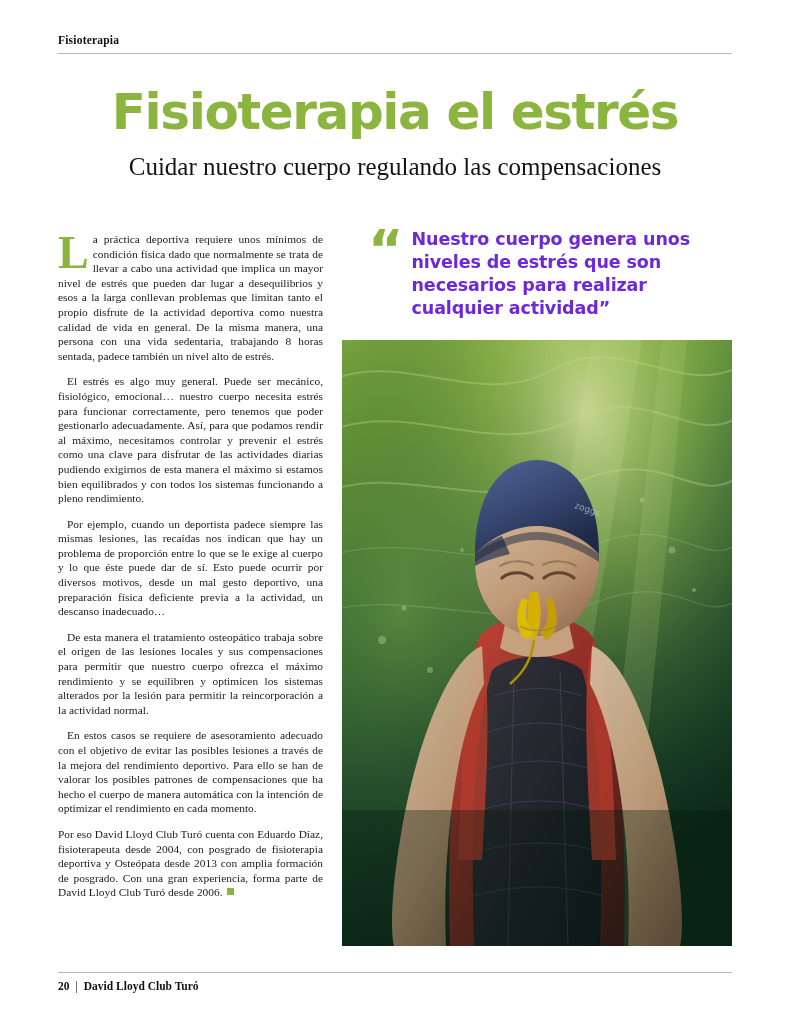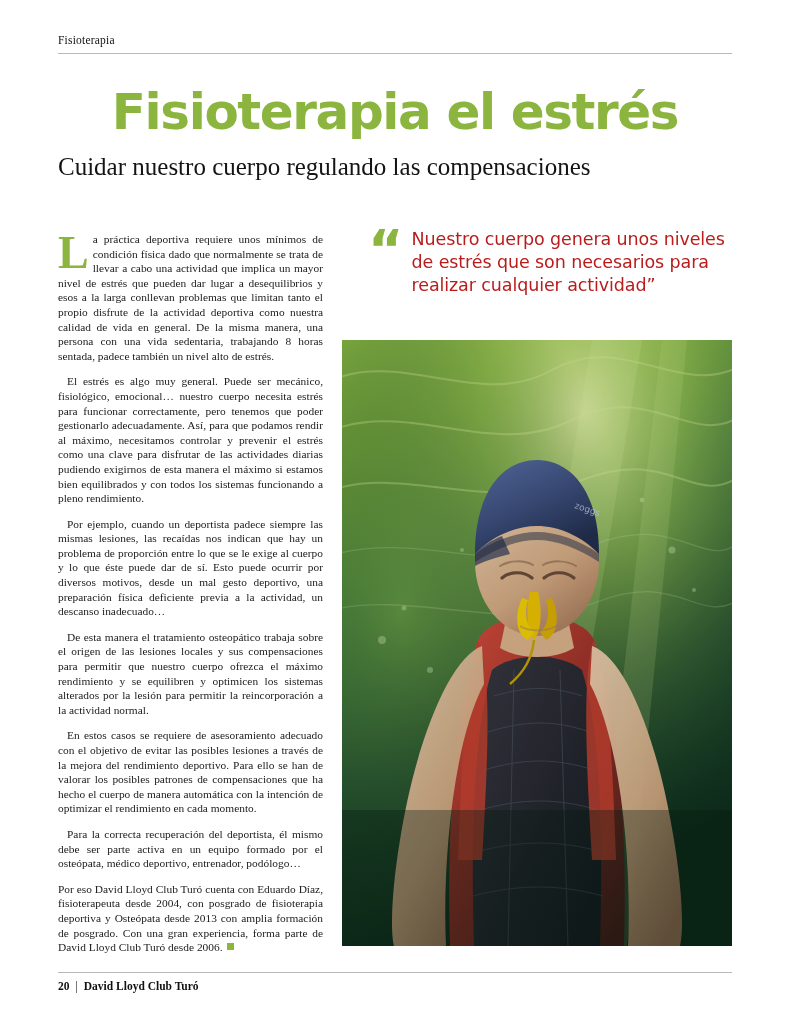--- a/index.html
+++ b/index.html
@@ -26,21 +26,21 @@
 
   
   .header {
     position: absolute;
     left: 58px;
     top: 34px;
     width: 674px;
   }
   .header-label {
     font-family: "Liberation Serif", serif;
-    font-weight: normal;
+    font-weight: bold;
     font-size: 11.5px;
     letter-spacing: 0.2px;
     color: #111;
     padding-bottom: 7px;
   }
   .header-rule {
     height: 1px;
     background: #b9b9b9;
     width: 100%;
   }
@@ -57,20 +57,21 @@
     font-size: 50px;
     line-height: 56px;
     letter-spacing: -1.4px;
     color: #8cb53f;
   }
   .subtitle {
     position: absolute;
     top: 152px;
     left: 58px;
     width: 674px;
+    text-align: center;
     font-family: "Liberation Serif", serif;
     font-size: 25px;
     line-height: 30px;
     color: #141414;
   }
 
   
   .col-left {
     position: absolute;
     left: 58px;
@@ -119,24 +120,24 @@
     font-weight: bold;
     font-size: 54px;
     line-height: 40px;
     color: #8cb53f;
     margin-right: 8px;
     margin-top: 2px;
     flex: 0 0 auto;
   }
   .quote-text {
     font-family: "DejaVu Sans", sans-serif;
-    font-weight: normal;
+    font-weight: bold;
     font-size: 17.5px;
     line-height: 23px;
-    color: #b91c1c;
+    color: #6d28d9;
     letter-spacing: -0.1px;
   }
 
   
   .photo {
     position: absolute;
     left: 342px;
     top: 340px;
     width: 390px;
     height: 606px;
@@ -184,21 +185,20 @@
   <div class="subtitle">Cuidar nuestro cuerpo regulando las compensaciones</div>
 
   <div class="col-left">
     <p>
       <span class="dropcap">L</span><span>a práctica deportiva requiere unos mínimos de condición física dado que normalmente se trata de llevar a cabo una actividad que implica un mayor nivel de estrés que pueden dar lugar a desequilibrios y esos a la larga conllevan problemas que limitan tanto el propio disfrute de la actividad deportiva como nuestra calidad de vida en general. De la misma manera, una persona con una vida sedentaria, trabajando 8 horas sentada, padece también un nivel alto de estrés.</span>
     </p>
     <p class="indent">El estrés es algo muy general. Puede ser mecánico, fisiológico, emocional… nuestro cuerpo necesita estrés para funcionar correctamente, pero tenemos que poder gestionarlo adecuadamente. Así, para que podamos rendir al máximo, necesitamos controlar y prevenir el estrés como una clave para disfrutar de las actividades diarias pudiendo exigirnos de esta manera el máximo si estamos bien equilibrados y con todos los sistemas funcionando a pleno rendimiento.</p>
     <p class="indent">Por ejemplo, cuando un deportista padece siempre las mismas lesiones, las recaídas nos indican que hay un problema de proporción entre lo que se le exige al cuerpo y lo que éste puede dar de sí. Esto puede ocurrir por diversos motivos, desde un mal gesto deportivo, una preparación física deficiente previa a la actividad, un descanso inadecuado…</p>
     <p class="indent">De esta manera el tratamiento osteopático trabaja sobre el origen de las lesiones locales y sus compensaciones para permitir que nuestro cuerpo ofrezca el máximo rendimiento y se equilibren y optimicen los sistemas alterados por la lesión para permitir la reincorporación a la actividad normal.</p>
     <p class="indent">En estos casos se requiere de asesoramiento adecuado con el objetivo de evitar las posibles lesiones a través de la mejora del rendimiento deportivo. Para ello se han de valorar los posibles patrones de compensaciones que ha hecho el cuerpo de manera automática con la intención de optimizar el rendimiento en cada momento.</p>
-    <p class="indent">Para la correcta recuperación del deportista, él mismo debe ser parte activa en un equipo formado por el osteópata, médico deportivo, entrenador, podólogo…</p>
     <p><span>Por eso David Lloyd Club Turó cuenta con Eduardo Díaz, fisioterapeuta desde 2004, con posgrado de fisioterapia deportiva y Osteópata desde 2013 con amplia formación de posgrado. Con una gran experiencia, forma parte de David Lloyd Club Turó desde 2006.</span><span class="endmark"></span></p>
   </div>
 
   <div class="pullquote">
     <div class="quote-mark">“</div>
     <div class="quote-text">Nuestro cuerpo genera unos niveles de estrés que son necesarios para realizar cualquier actividad”</div>
   </div>
 
   <div class="photo">
     <svg viewBox="0 0 390 606" preserveAspectRatio="xMidYMid slice">

